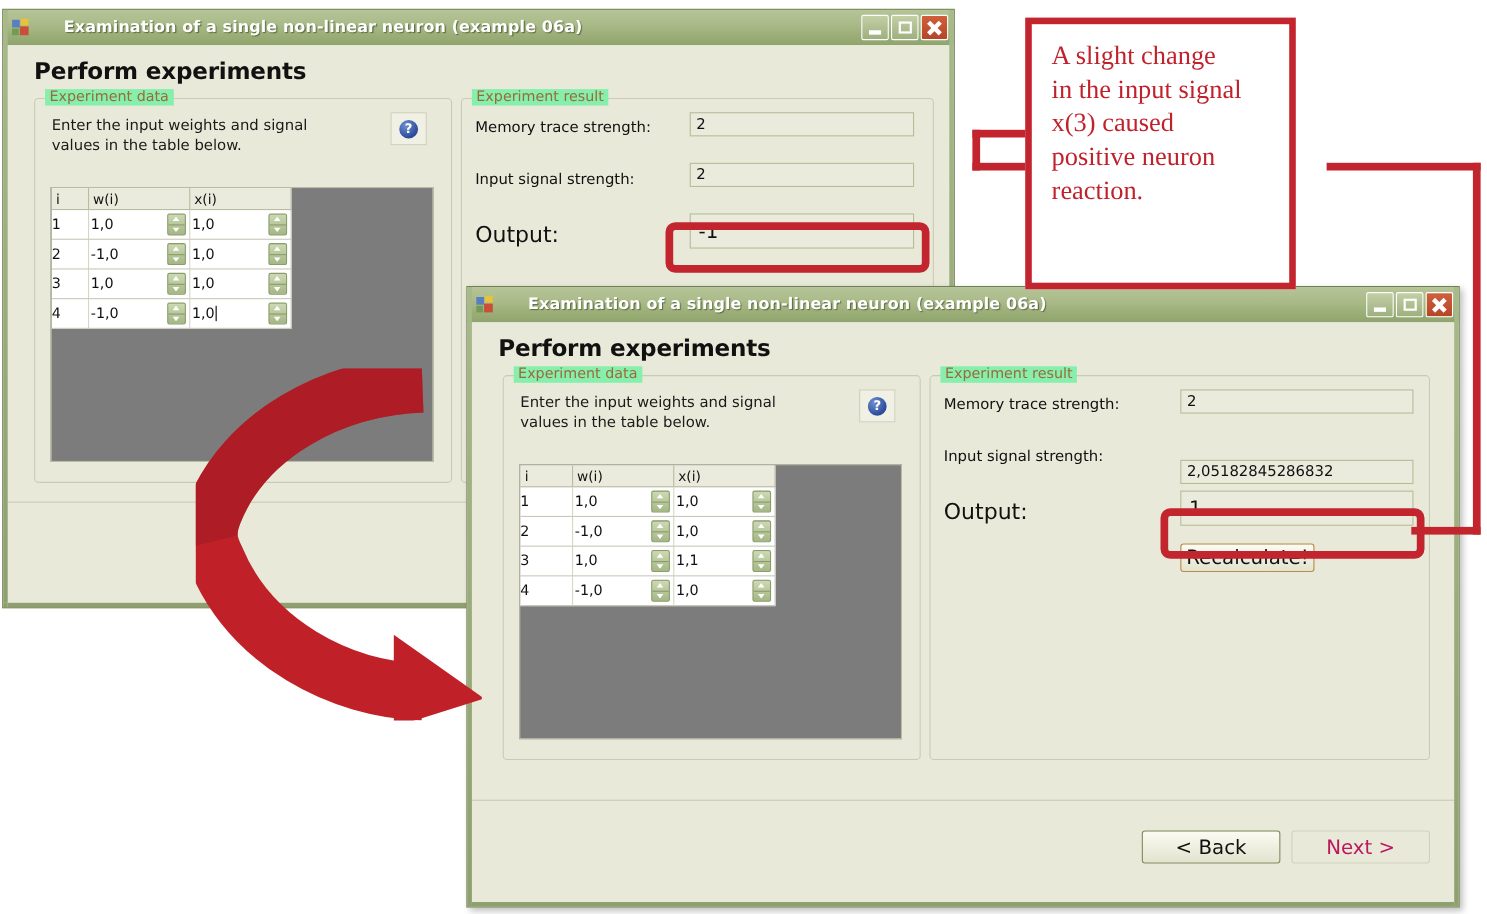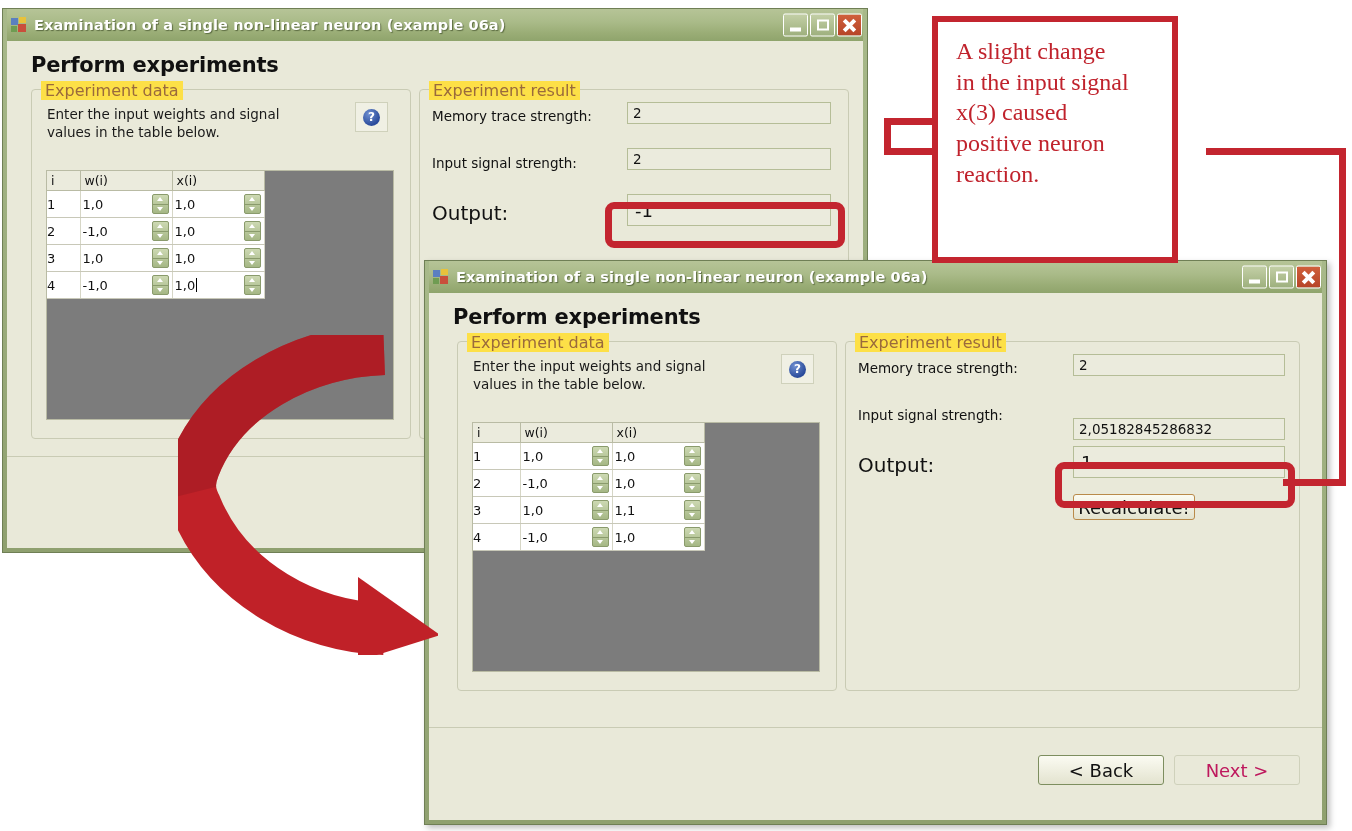--- a/index.html
+++ b/index.html
@@ -28,20 +28,21 @@
     box-sizing:border-box;
     pointer-events:none;
   }
   .titlebar{
     height:32px;
     background:linear-gradient(180deg,#b6c497 0%, #aabb89 40%, #9aad76 75%, #8fa46c 100%);
     display:flex;align-items:center;
     padding:0 4px 0 8px;
     box-sizing:border-box;
     position:relative;
+    gap:24px;
   }
   .title-icon{
     width:16px;height:16px;
     margin-right:7px;
     position:relative;
     flex:0 0 auto;
   }
   .title-icon i{position:absolute;display:block;}
   .ti-a{left:0;top:1px;width:7px;height:7px;background:#5a7fc0;}
   .ti-b{left:8px;top:0px;width:7px;height:6px;background:#e8c23b;}
@@ -94,23 +95,23 @@
 
   
   .groupbox{
     position:absolute;
     border:1px solid #c9cbb4;
     border-radius:4px;
     box-sizing:border-box;
   }
   .gb-legend{
     position:absolute;top:-9px;left:9px;
-    background:#fde047;
+    background:#86efac;
     padding:0 4px;
-    font-size:16px;color:#9a6a3c;
+    font-size:13px;color:#9a6a3c;
     font-family:"DejaVu Sans", sans-serif;
     white-space:nowrap;
   }
   .gb-inner{position:absolute;left:0;top:0;right:0;bottom:0;}
 
   .instr{
     position:absolute;
     font-size:13.5px;color:#1a1a1a;
     line-height:1.35;
     font-family:"DejaVu Sans", sans-serif;

